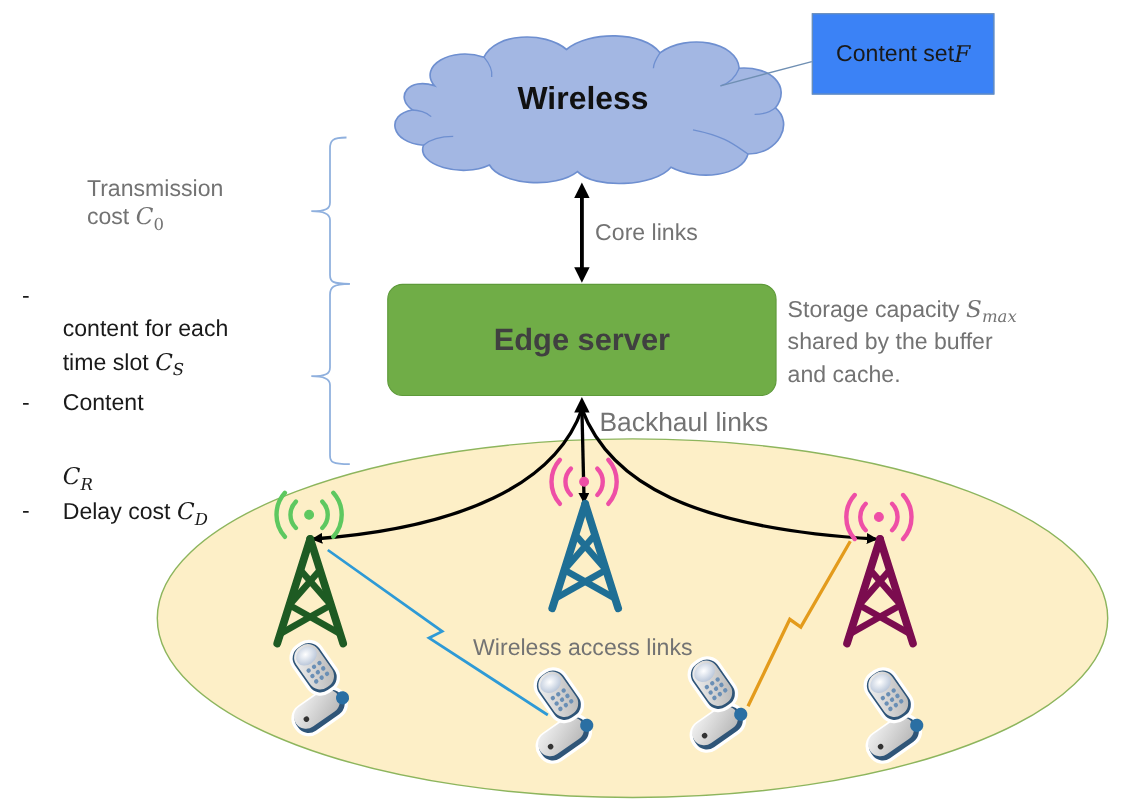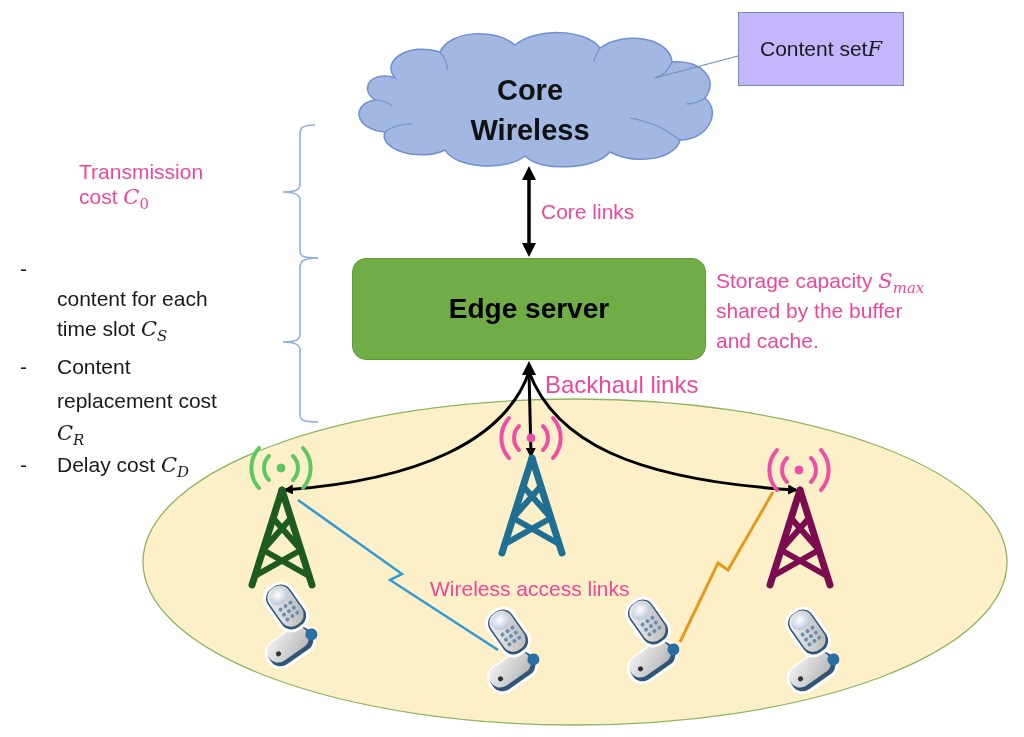--- a/index.html
+++ b/index.html
@@ -1,31 +1,31 @@
 <!DOCTYPE html>
 <html><head>
 <meta charset="utf-8">
 <style>
   html, body { margin: 0; padding: 0; background: #ffffff; }
   body { width: 1024px; height: 737px; position: relative; overflow: hidden;
          font-family: "Liberation Sans", "DejaVu Sans", sans-serif; color: #1a1a1a; }
   #diagram { position: absolute; left: 0; top: 0; width: 1024px; height: 737px; }
-  .lbl { position: absolute; font-size: 21px; line-height: 30px; color: #ec4899; white-space: nowrap; }
+  .lbl { position: absolute; font-size: 21px; line-height: 30px; color: #737373; white-space: nowrap; }
   .math { font-family: "DejaVu Serif", "Liberation Serif", serif; font-style: italic; }
   .math sub { font-size: 15px; font-style: italic; vertical-align: -5px; }
   .bullet-row { position: absolute; font-size: 21px; line-height: 30px; color: #1a1a1a; }
   .dash { position: absolute; left: 20px; }
   .btxt { position: absolute; left: 57px; white-space: nowrap; }
   .title-bold { position: absolute; font-weight: bold; color: #111; text-align: center; }
   .content-box { position: absolute; left: 738px; top: 12px; width: 166px; height: 74px;
-                 border: 1px solid #6f8fb3; background: #c4b5fd; box-sizing: border-box;
+                 border: 1px solid #6f8fb3; background: #3b82f6; box-sizing: border-box;
                  display: flex; align-items: center; justify-content: center; font-size: 21px; }
   .edge-box { position: absolute; left: 352px; top: 258px; width: 354px; height: 102px;
               background: #70ad47; border: 1px solid #5e9a3a; border-radius: 14px; box-sizing: border-box;
-              display: flex; align-items: center; justify-content: center; font-size: 28px; font-weight: bold; color: #000000; }
+              display: flex; align-items: center; justify-content: center; font-size: 28px; font-weight: bold; color: #404040; }
 </style>
 </head>
 <body>
 
 <svg id="diagram" viewBox="0 0 1024 737" xmlns="http://www.w3.org/2000/svg">
   <defs>
     <marker id="arrowhead" markerWidth="10" markerHeight="10" refX="8" refY="5" orient="auto" markerUnits="userSpaceOnUse">
       <path d="M0,0 L10,5 L0,10 Z" fill="#000"></path>
     </marker>
     <radialGradient id="phoneScreen" cx="50%" cy="40%" r="60%">
@@ -151,21 +151,20 @@
     </g>
   <g transform="translate(648,655)">
       <use href="#phone-shape"></use>
     </g>
   <g transform="translate(808,665)">
       <use href="#phone-shape"></use>
     </g>
 </svg>
 
 <div class="title-bold" style="left:430px; top:70px; width:200px; font-size:29px; line-height:40px;">
-  <div>Core</div>
   <div>Wireless</div>
 </div>
 
 <div class="content-box">
   <span>Content set </span>
     <span class="math">F</span>
 </div>
 
 <div class="lbl" style="left:541px; top:197px;">Core links</div>
 
@@ -192,21 +191,20 @@
 
   <div class="bullet-row" style="left:0; top:254px; width:300px; height:90px;">
     <span class="dash">-</span>
     <span class="btxt" style="top:30px;">content for each</span>
     <span class="btxt" style="top:60px;"><span>time slot </span><span class="math"><span>C</span><sub>S</sub></span></span>
   </div>
 
   <div class="bullet-row" style="left:0; top:352px; width:300px; height:90px;">
     <span class="dash">-</span>
     <span class="btxt" style="top:0;">Content</span>
-    <span class="btxt" style="top:34px;">replacement cost</span>
     <span class="btxt math" style="top:66px;"><span>C</span><sub>R</sub></span>
   </div>
 
   <div class="bullet-row" style="left:0; top:450px; width:300px; height:34px;">
     <span class="dash">-</span>
     <span class="btxt" style="top:0;"><span>Delay cost </span><span class="math"><span>C</span><sub>D</sub></span></span>
   </div>
 </div>
 
 </body></html>

